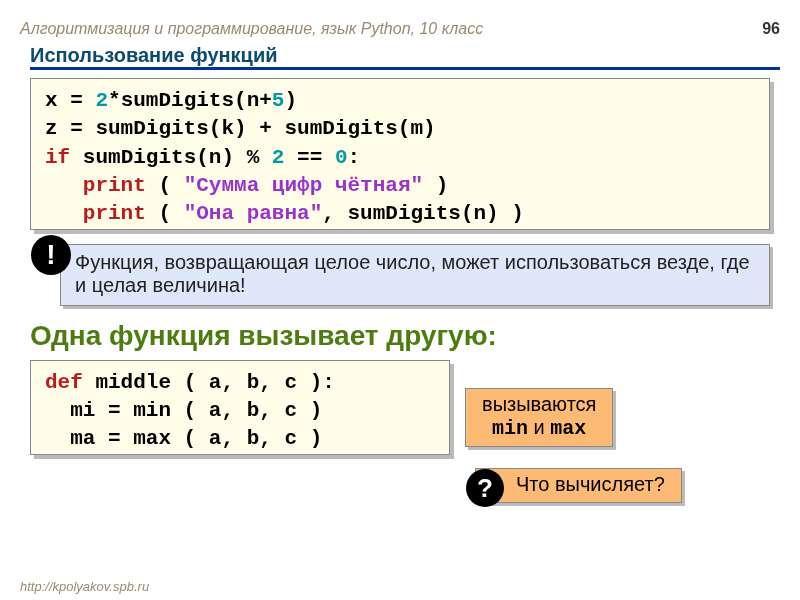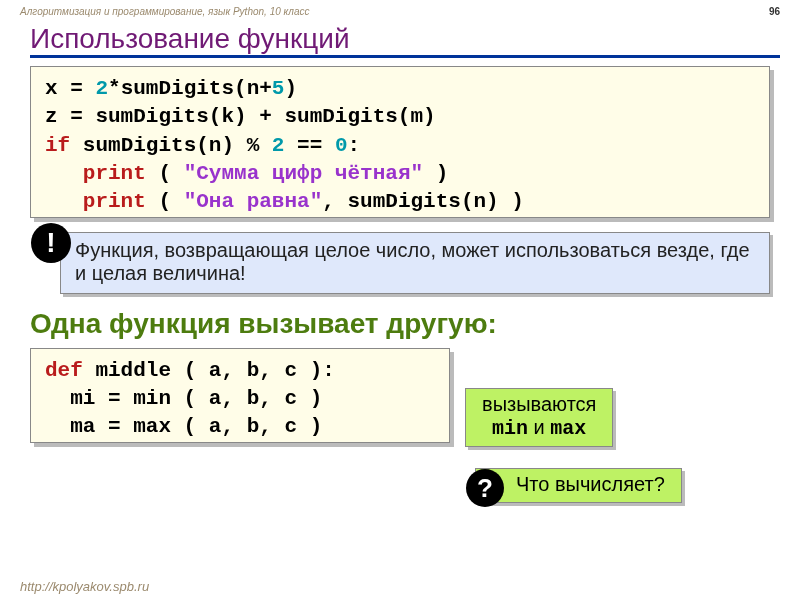--- a/index.html
+++ b/index.html
@@ -8,36 +8,36 @@
     width: 800px;
     height: 600px;
     font-family: Arial, sans-serif;
     background: #fff;
     position: relative;
     overflow: hidden;
   }
   .header {
     display: flex;
     justify-content: space-between;
-    padding: 6px 20px 2px 20px;
-    font-size: 10px;
+    padding: 20px 20px 2px 20px;
+    font-size: 16px;
     color: #9b8a6e;
     font-style: italic;
   }
   .page-num {
     font-style: normal;
     font-weight: bold;
     color: #333;
     margin-left: 48px;
   }
   .title {
     margin: 4px 20px 6px 30px;
-    font-size: 28px;
-    font-weight: normal;
-    color: #701a75;
+    font-size: 20px;
+    font-weight: bold;
+    color: #0c4a6e;
     border-bottom: 3px solid #003399;
   }
   .codebox {
     margin: 8px 30px 0 30px;
     background: #fffde8;
     border: 1px solid #888;
     box-shadow: 4px 4px 0 #bbb;
     padding: 8px 14px 0 14px;
     font-family: "Courier New", monospace;
     font-size: 21px;
@@ -73,21 +73,21 @@
     font-weight: bold;
   }
   .subhead {
     margin: 14px 30px 4px 30px;
     font-size: 28px;
     font-weight: bold;
     color: #4d7c0f;
   }
   .inset {
     position: absolute;
-    background: #bef264;
+    background: #fdba74;
     border: 1px solid #888;
     box-shadow: 3px 3px 0 #bbb;
     padding: 4px 16px 6px 16px;
     font-size: 20px;
     text-align: center;
   }
   .inset .mono { font-family: "Courier New", monospace; font-weight: bold; }
   .q {
     position: absolute;
     width: 38px;

